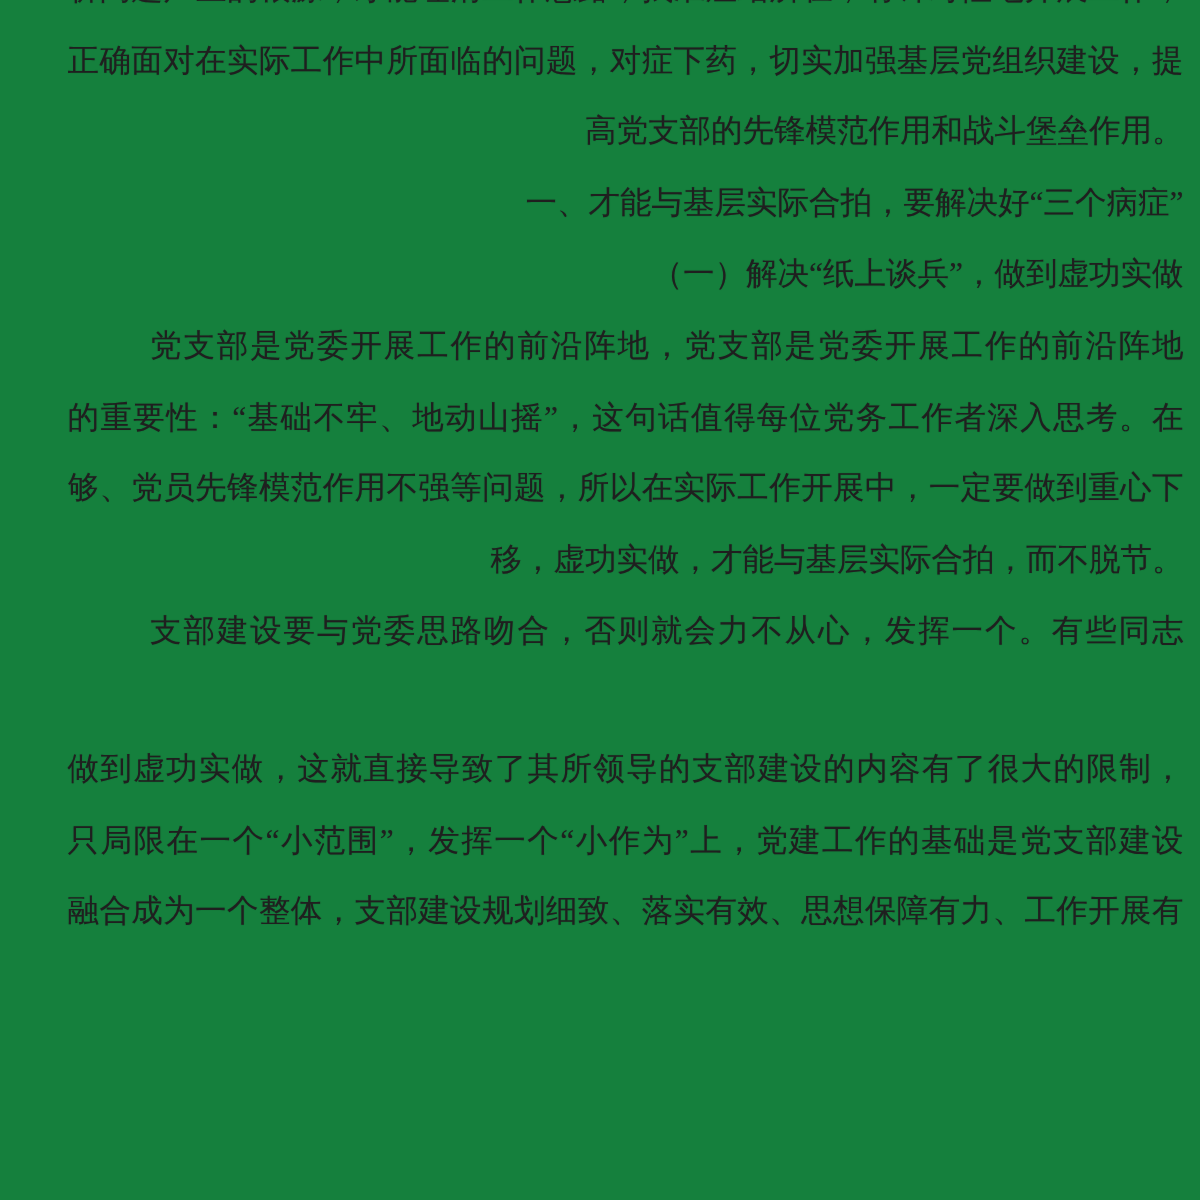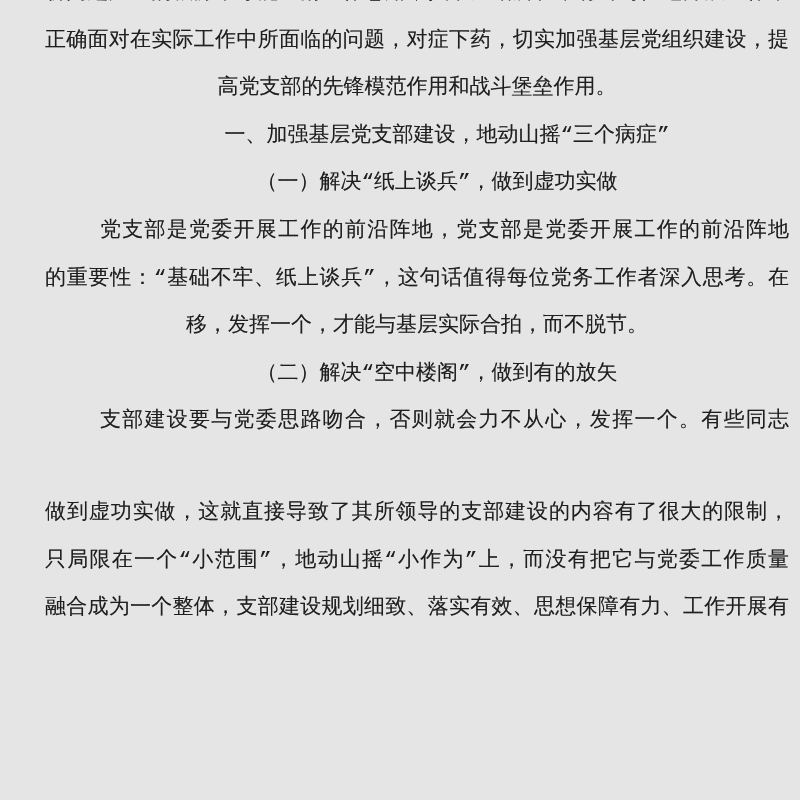--- a/index.html
+++ b/index.html
@@ -28,40 +28,40 @@
     height: 47.6px;
     line-height: 47.6px;
     overflow: visible;
   }
   .line.fill {
     text-align: justify;
     text-align-last: justify;
     text-justify: inter-character;
   }
   .line.end {
-    text-align: center;
+    text-align: right;
   }
   .indent-none { padding-left: 0; }
   .indent-para { padding-left: 55px; }
   .indent-h1   { padding-left: 60px; }
   .indent-h2   { padding-left: 40px; }
 </style>
 </head>
 <body>
 
-<div class="page" style="background: #e5e5e5; font-family: Liberation Mono, monospace;">
+<div class="page" style="background: #15803d;">
   <div class="doc-text" id="doc-text" style="color: rgb(31, 31, 31);">
       <div class="line fill indent-none">析问题产生的根源，才能理清工作思路，找准症结所在，有针对性地开展工作，</div>
       <div class="line fill indent-none">正确面对在实际工作中所面临的问题，对症下药，切实加强基层党组织建设，提</div>
       <div class="line end indent-none">高党支部的先锋模范作用和战斗堡垒作用。</div>
-      <div class="line end indent-h1">一、加强基层党支部建设，地动山摇“三个病症”</div>
+      <div class="line end indent-h1">一、才能与基层实际合拍，要解决好“三个病症”</div>
       <div class="line end indent-h2">（一）解决“纸上谈兵”，做到虚功实做</div>
       <div class="line fill indent-para">党支部是党委开展工作的前沿阵地，党支部是党委开展工作的前沿阵地</div>
-      <div class="line fill indent-none">的重要性：“基础不牢、纸上谈兵”，这句话值得每位党务工作者深入思考。在</div>
-      <div class="line end indent-none">移，发挥一个，才能与基层实际合拍，而不脱节。</div>
-      <div class="line end indent-h2">（二）解决“空中楼阁”，做到有的放矢</div>
+      <div class="line fill indent-none">的重要性：“基础不牢、地动山摇”，这句话值得每位党务工作者深入思考。在</div>
+      <div class="line fill indent-none">够、党员先锋模范作用不强等问题，所以在实际工作开展中，一定要做到重心下</div>
+      <div class="line end indent-none">移，虚功实做，才能与基层实际合拍，而不脱节。</div>
       <div class="line fill indent-para">支部建设要与党委思路吻合，否则就会力不从心，发挥一个。有些同志</div>
       <div style="height: 44px;"></div>
       <div class="line fill indent-none">做到虚功实做，这就直接导致了其所领导的支部建设的内容有了很大的限制，</div>
-      <div class="line fill indent-none">只局限在一个“小范围”，地动山摇“小作为”上，而没有把它与党委工作质量</div>
+      <div class="line fill indent-none">只局限在一个“小范围”，发挥一个“小作为”上，党建工作的基础是党支部建设</div>
       <div class="line fill indent-none">融合成为一个整体，支部建设规划细致、落实有效、思想保障有力、工作开展有</div>
     </div>
 </div>
 
 </body></html>

